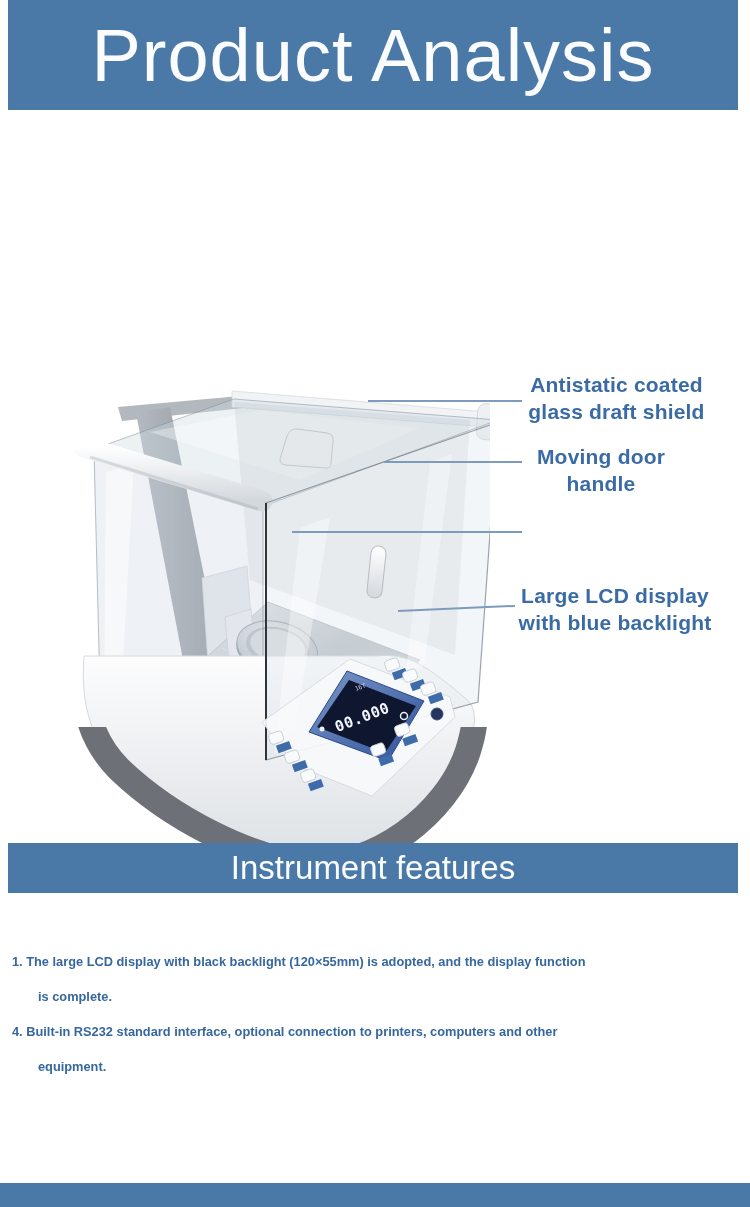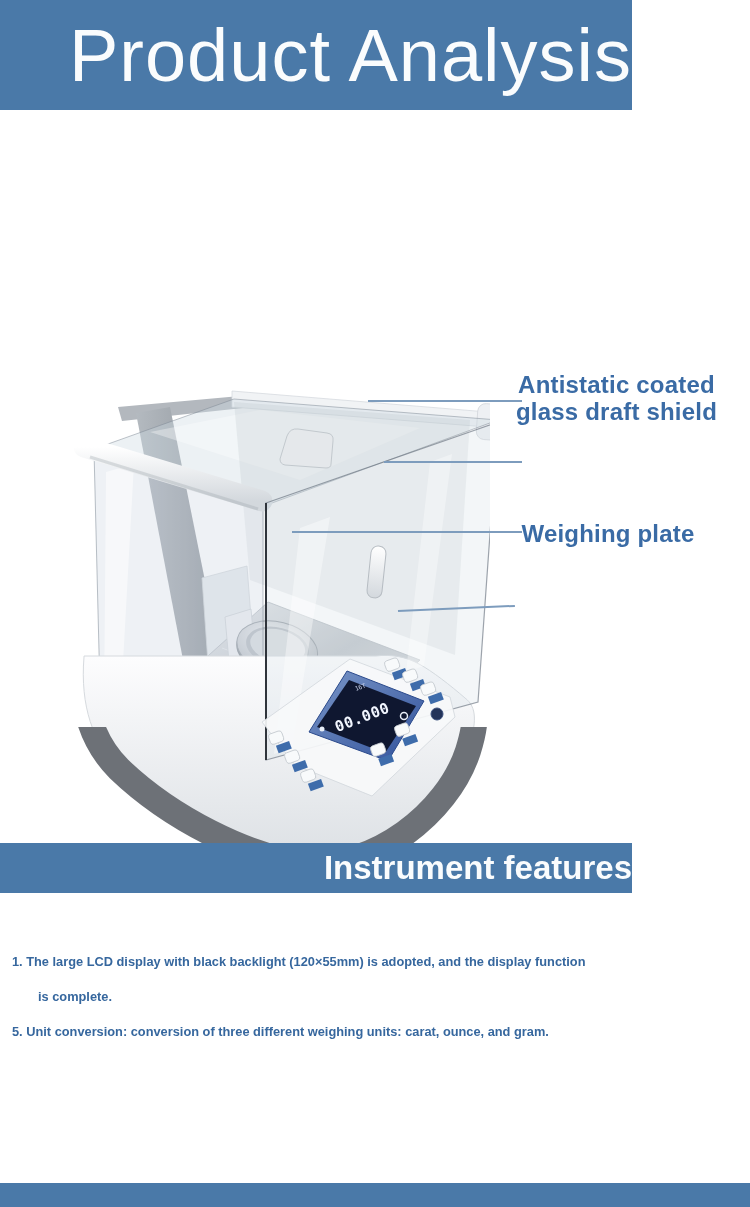--- a/index.html
+++ b/index.html
@@ -1,25 +1,25 @@
 <!DOCTYPE html>
 <html><head>
 <meta charset="utf-8">
 <style>
   html,body{margin:0;padding:0;background:#fff;}
   #page{position:relative;width:750px;height:1207px;background:#ffffff;overflow:hidden;
         font-family:"Liberation Sans",sans-serif;}
-  .banner{position:absolute;left:0;width:632px;background:#4a79a8;color:#fafcfd;text-align:right;}
+  .banner{position:absolute;left:8px;width:730px;background:#4a79a8;color:#fafcfd;text-align:center;}
   #header-bar{top:0;height:110px;line-height:112px;font-size:74px;font-weight:400;letter-spacing:1px;}
-  #features-bar{top:843px;height:50px;line-height:50px;font-size:33px;font-weight:700;}
+  #features-bar{top:843px;height:50px;line-height:50px;font-size:33px;font-weight:400;}
   #footer-bar{position:absolute;left:0;top:1183px;width:750px;height:24px;background:#4a79a8;}
   #diagram{position:absolute;left:0;top:110px;width:750px;height:733px;background:#fff;}
   #balance-svg{position:absolute;left:60px;top:265px;width:430px;height:500px;}
   .ann-line{position:absolute;height:0;border-top:2px solid #7d9cbd;}
-  .ann-label{position:absolute;color:#3a6ba5;font-weight:bold;font-size:24px;line-height:27px;
+  .ann-label{position:absolute;color:#3a6ba5;font-weight:bold;font-size:21px;line-height:27px;
              text-align:center;letter-spacing:0.2px;}
   #features-list{position:absolute;left:0;top:944px;width:604px;padding:0;}
   .feature-item{color:#36679e;font-weight:bold;font-size:12.8px;line-height:35px;
                 padding-left:38px;text-indent:-26px;padding-right:8px;}
 </style>
 </head>
 <body>
 
 <div id="page">
 
@@ -156,24 +156,25 @@
         <circle cx="437" cy="604" r="6" fill="#24345a" stroke="#3c517e" stroke-width="1"></circle>
       </g>
     </svg>
 
     <div class="ann-line" style="left:368px;top:290px;width:154px;"></div>
     <div class="ann-line" style="left:384px;top:351px;width:138px;"></div>
     <div class="ann-line" style="left:292px;top:421px;width:230px;"></div>
     <div class="ann-line" style="left:398px;top:500px;width:117px;transform:rotate(-2.5deg);transform-origin:left center;"></div>
 
     <div class="ann-label" style="left:514px;top:261px;width:205px;">Antistatic coated glass draft shield</div>
-    <div class="ann-label" style="left:518px;top:410px;width:180px;">Weighing plate</div>
+    <div class="ann-label" style="left:516px;top:333px;width:170px;">Moving door handle</div>
+    <div class="ann-label" style="left:510px;top:472px;width:210px;">Large LCD display with blue backlight</div>
   </div>
 
   <div id="features-bar" class="banner">Instrument features</div>
 
   <div id="features-list">
     <div class="feature-item">1. The large LCD display with black backlight (120×55mm) is adopted, and the display function is complete.</div>
-    <div class="feature-item">5. Unit conversion: conversion of three different weighing units: carat, ounce, and gram.</div>
+    <div class="feature-item">4. Built-in RS232 standard interface, optional connection to printers, computers and other equipment.</div>
   </div>
 
   <div id="footer-bar"></div>
 </div>
 
 </body></html>

